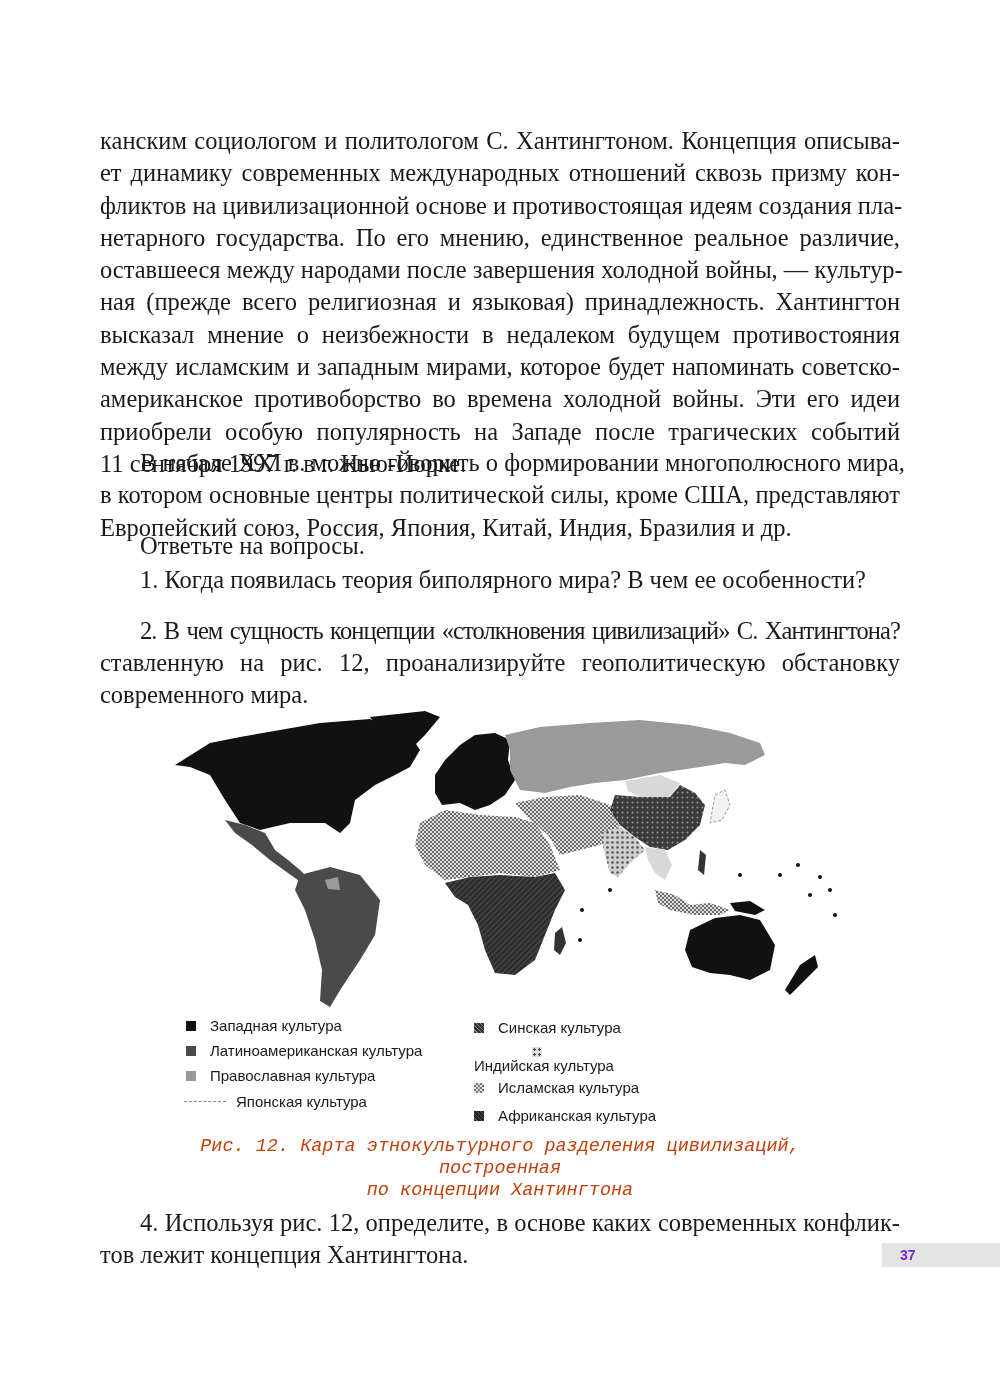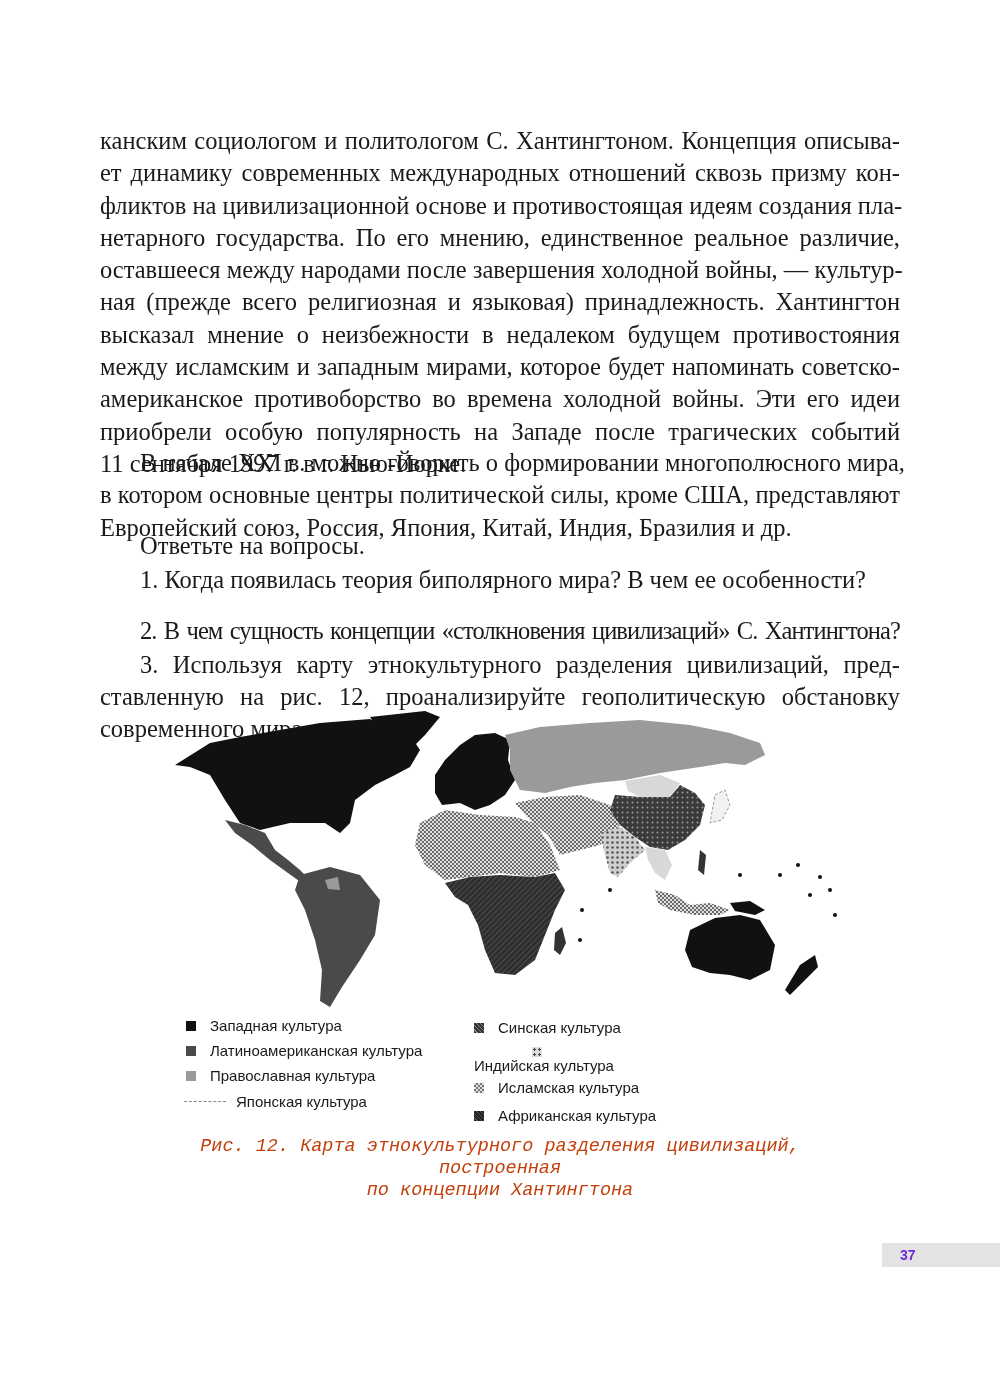--- a/index.html
+++ b/index.html
@@ -56,21 +56,20 @@
   <div class="text-block" style="top:447px;">
     <span class="line" style="padding-left:40px; width:760px;">В начале XXI в. можно говорить о формировании многополюсного мира,</span>
     <span class="line">в котором основные центры политической силы, кроме США, представляют</span>
     <span class="line last">Европейский союз, Россия, Япония, Китай, Индия, Бразилия и др.</span>
   </div>
 
   <div class="text-block" style="top:530px;">
     <span class="line last" style="padding-left:40px;">Ответьте на вопросы.</span>
     <span class="line last" style="padding-left:40px; margin-top:2px;">1. Когда появилась теория биполярного мира? В чем ее особенности?</span>
     <span class="line" style="padding-left:40px; width:760px; margin-top:18px; letter-spacing:-0.9px;">2. В чем сущность концепции «столкновения цивилизаций» С. Хантингтона?</span>
-    <span class="line" style="padding-left:40px; width:760px; margin-top:2px;">3. Используя карту этнокультурного разделения цивилизаций, пред-</span>
     <span class="line">ставленную на рис. 12, проанализируйте геополитическую обстановку</span>
     <span class="line last">современного мира.</span>
   </div>
 
   <div class="map-wrap">
     <svg width="680" height="310" viewBox="0 0 680 310" xmlns="http://www.w3.org/2000/svg">
       <defs>
         <pattern id="dots-dark" width="5" height="5" patternUnits="userSpaceOnUse">
           <rect width="5" height="5" fill="#3a3a3a"></rect>
           <circle cx="2.5" cy="2.5" r="1" fill="#9a9a9a"></circle>
@@ -173,17 +172,21 @@
       <span class="swatch" style="background:repeating-linear-gradient(45deg,#222 0 2px,#555 2px 3px);"></span>
       <span>Африканская культура</span>
     </div>
   </div>
 
   <div class="caption">
     <div>Рис. 12. Карта этнокультурного разделения цивилизаций, построенная</div>
     <div>по концепции Хантингтона</div>
   </div>
 
+  <div class="text-block" style="top:1207px;">
+    <span class="line" style="padding-left:40px; width:760px;">4. Используя рис. 12, определите, в основе каких современных конфлик-</span>
+    <span class="line last">тов лежит концепция Хантингтона.</span>
+  </div>
 
   <div class="page-num">
     <span>37</span>
   </div>
 </div>
 
 </body></html>

